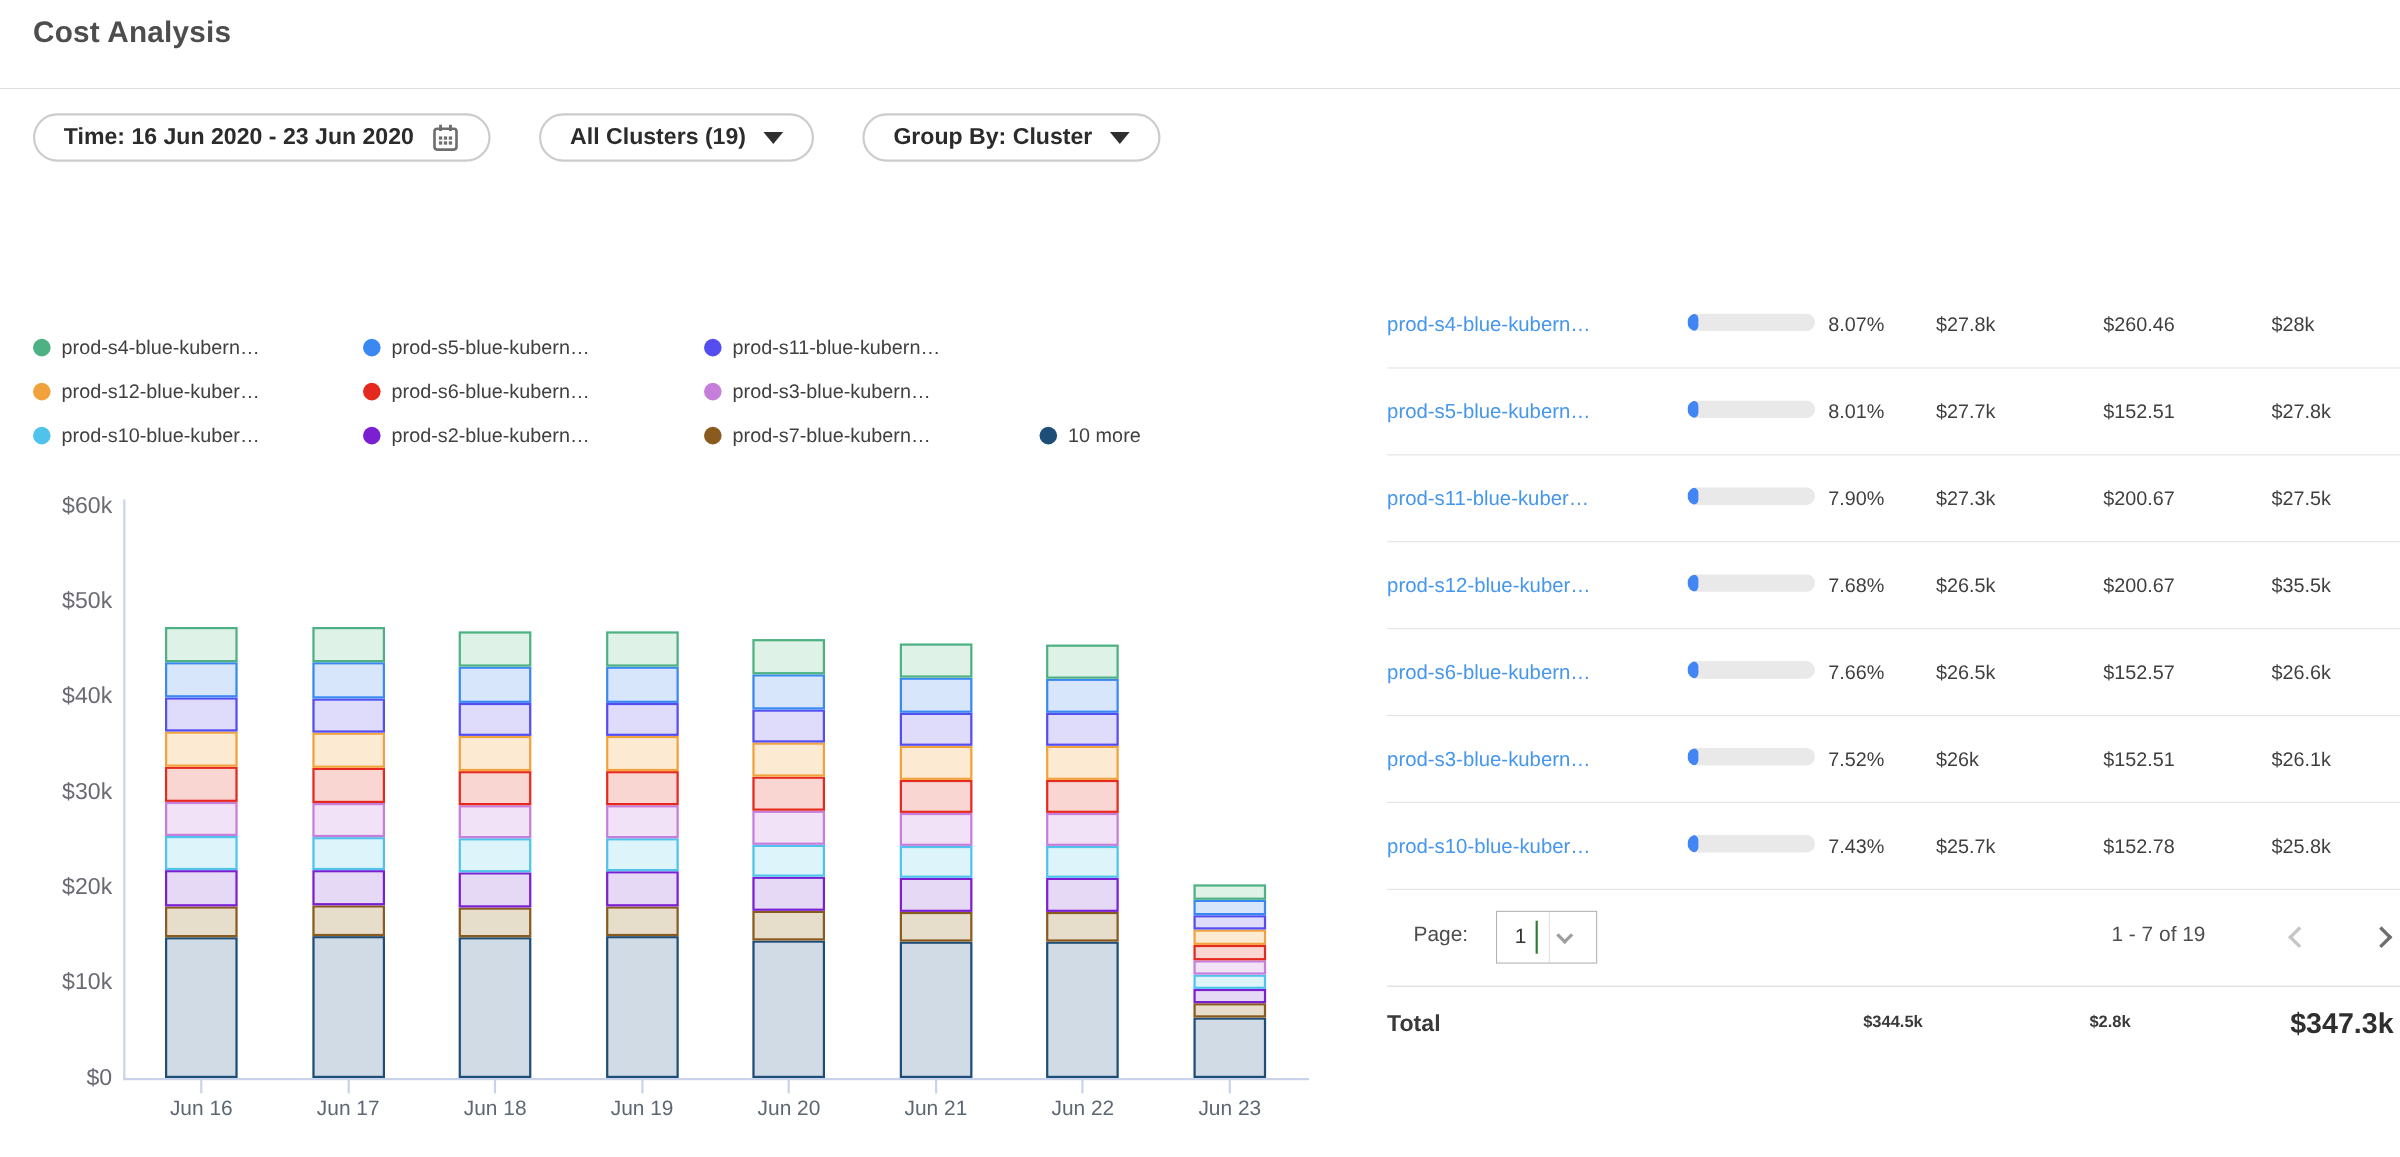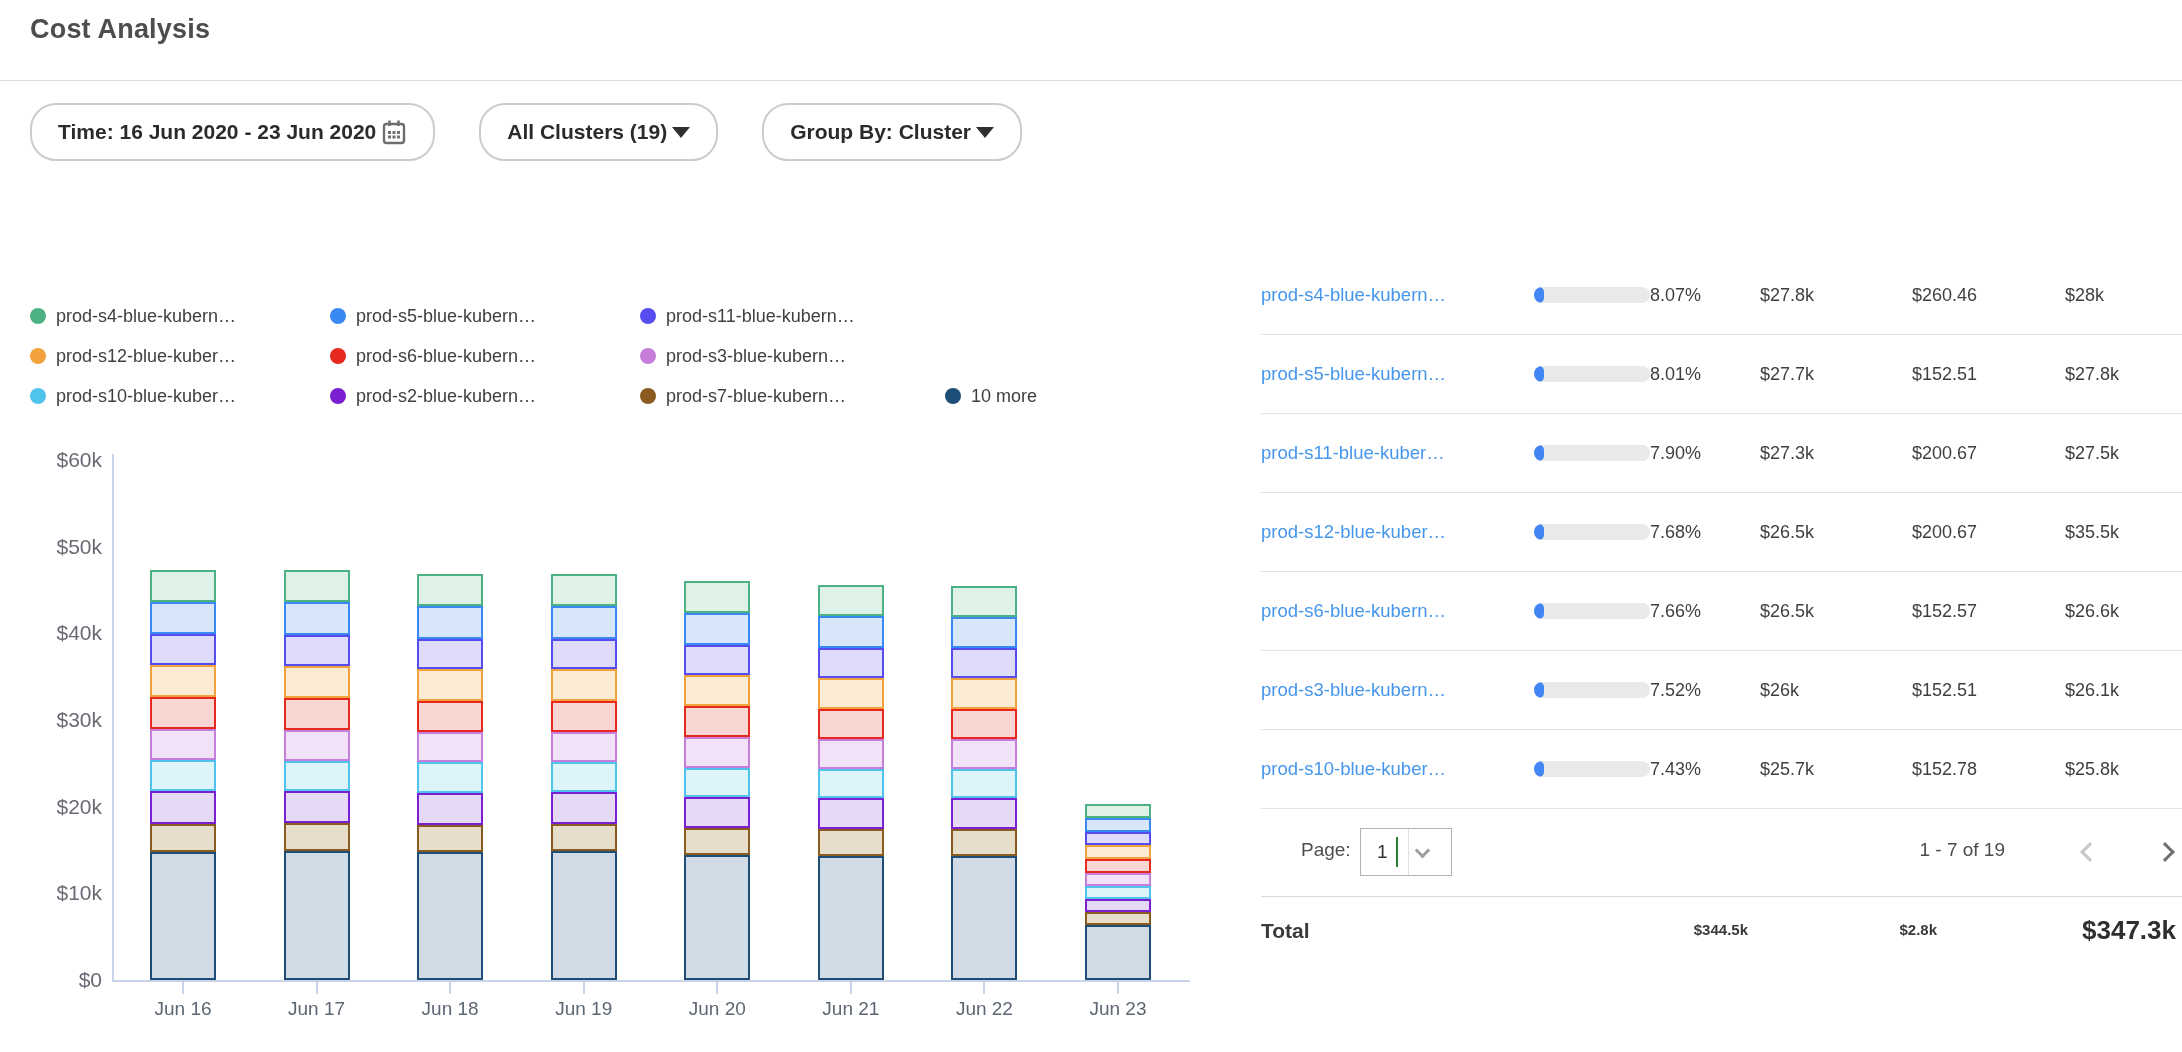--- a/index.html
+++ b/index.html
@@ -4,21 +4,21 @@
 <style>
   * { margin:0; padding:0; box-sizing:border-box; }
   html,body { background:#ffffff; }
   body { font-family:"Liberation Sans","DejaVu Sans",sans-serif; color:#3f3f3f; }
   .page { position:relative; width:2182px; height:1052px; background:#fff; overflow:hidden; }
 
   .page-title { position:absolute; left:30px; top:14px; font-size:27px; font-weight:600; color:#4d4d4d; letter-spacing:.2px; }
   .top-divider { position:absolute; left:0; top:80px; width:2182px; height:1px; background:#dedede; }
 
   .filters { position:absolute; left:30px; top:103px; display:flex; align-items:center; }
-  .pill { display:inline-flex; align-items:center; gap:5px; height:58px; padding:0 26px;
+  .pill { display:inline-flex; align-items:center; gap:16px; height:44px; padding:0 26px;
           border:2px solid #cccccc; border-radius:26px; background:#fff; font-size:21px; font-weight:700;
           color:#2b2b2b; font-family:inherit; cursor:pointer; }
   .pill + .pill { margin-left:44px; }
   .caret-down { width:0; height:0; border-left:9px solid transparent; border-right:9px solid transparent; border-top:11px solid #2f2f2f; }
 
   
   .legend-item { position:absolute; display:flex; align-items:center; height:26px; }
   .legend-dot { width:16px; height:16px; border-radius:50%; margin-right:10px; flex:none; }
   .legend-label { font-size:18px; color:#404040; white-space:nowrap; }
 
@@ -31,27 +31,27 @@
   .bar-seg { position:absolute; border:2px solid; }
 
   
   #table { position:absolute; left:1261px; top:256px; width:921px; height:796px; }
   .t-grid { display:grid; grid-template-columns:273px 226px 152px 153px 1fr; align-items:center; }
   .t-head { height:81px; border-bottom:1px solid #dcdcdc; }
   .t-head .t-cell { font-size:20px; font-weight:700; color:#3b3b3b; }
   .t-row { height:79px; border-bottom:1px solid #e3e3e3; }
   .t-cell { white-space:nowrap; overflow:hidden; }
   .cluster-link { font-size:18.5px; color:#4596ec; text-decoration:none; }
-  .pct-cell { display:flex; align-items:center; }
+  .pct-cell { display:flex; gap:12px; }
   .pbar { width:116px; height:16px; border-radius:8px; background:#e9e9e9; position:relative; overflow:hidden; flex:none; }
   .pfill { position:absolute; left:0; top:0; height:16px; border-radius:8px; background:#4285f4; }
   .pct-text,.val-text { font-size:18px; color:#3f3f3f; }
 
   .pag-row { position:relative; height:88px; border-bottom:1px solid #d9d9d9; }
-  .pag-label { position:absolute; left:40px; top:30px; font-size:19px; color:#4d4d4d; }
+  .pag-label { position:absolute; left:24px; top:30px; font-size:19px; color:#4d4d4d; }
   .page-select { position:absolute; left:99px; top:19px; width:92px; height:48px; border:1px solid #b3b3b3; background:#fff; display:flex; align-items:center; cursor:pointer; }
   .page-num { font-size:19px; color:#333; padding-left:16px; }
   .text-caret { width:2px; height:30px; background:#2f7d32; margin-left:8px; }
   .select-divider { width:1px; height:46px; background:#e0e0e0; margin-left:10px; }
   .chev { display:inline-block; width:14px; height:14px; border-left:3px solid; border-bottom:3px solid; }
   .chev-down { width:11px; height:11px; border-color:#9e9e9e; transform:rotate(-45deg); margin:-4px 0 0 8px; }
   .pag-range { position:absolute; right:177px; top:30px; font-size:19px; color:#4d4d4d; }
   .chev-prev { position:absolute; left:822px; top:36px; border-color:#c6c6c6; transform:rotate(45deg); cursor:pointer; }
   .chev-next { position:absolute; left:897px; top:36px; border-color:#6e6e6e; transform:rotate(-135deg); cursor:pointer; }
 

